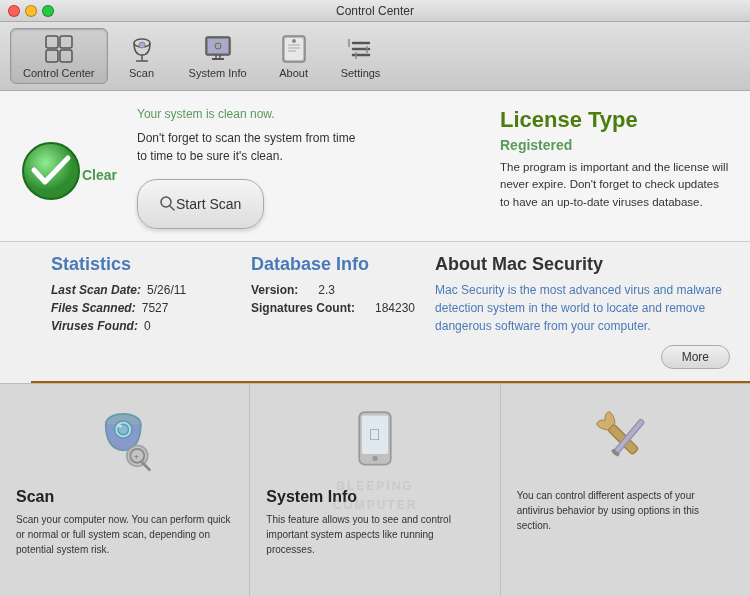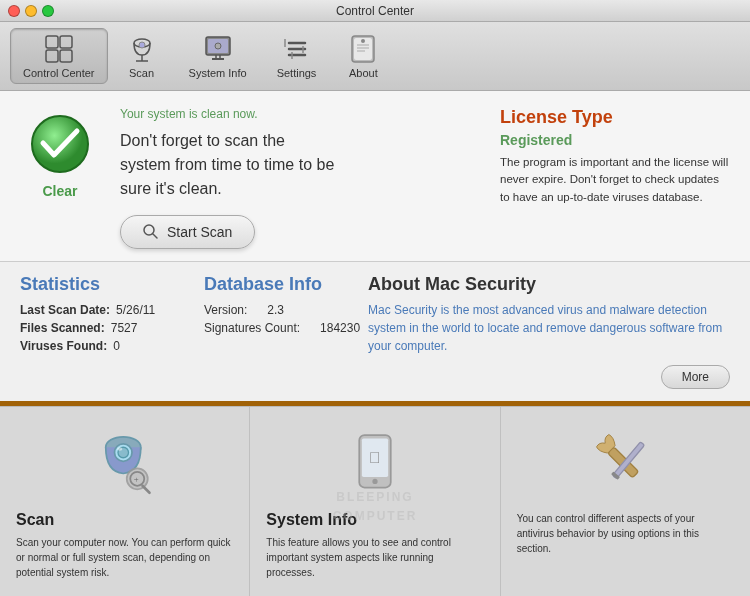--- a/index.html
+++ b/index.html
@@ -95,24 +95,25 @@
       display: flex;
       padding: 16px 20px 12px;
       gap: 20px;
       border-bottom: 1px solid #ccc;
       background: #f5f5f5;
     }
 
     
     .left-panel {
       display: flex;
-      flex-direction: column;
+      flex-direction: row;
       align-items: center;
       min-width: 80px;
       padding-top: 6px;
+      justify-content: flex-end;
     }
     .checkmark-circle {
       width: 62px;
       height: 62px;
       position: relative;
       display: flex;
       align-items: center;
       justify-content: center;
     }
     .clear-label {
@@ -131,106 +132,107 @@
       color: #5a9a5a;
       font-weight: bold;
       margin-bottom: 4px;
     }
     .security-subtitle {
       color: #5a9a5a;
       font-size: 12px;
       margin-bottom: 8px;
     }
     .security-desc {
-      font-size: 16px;
+      font-size: 12px;
       color: #333;
       line-height: 1.5;
       margin-bottom: 14px;
       max-width: 220px;
     }
 
     
     .scan-btn {
       background: linear-gradient(to bottom, #f5f5f5, #ddd);
       border: 1px solid #aaa;
       border-radius: 20px;
-      padding: 8px 22px;
+      padding: 16px 22px;
       font-size: 14px;
       color: #333;
       cursor: pointer;
       display: inline-flex;
       align-items: center;
-      gap: 8px;
+      gap: 0;
       box-shadow: 0 2px 4px rgba(0,0,0,0.15);
     }
 
     
     .right-panel {
       min-width: 220px;
       max-width: 230px;
     }
     .license-title {
-      font-size: 18px;
-      color: #c2410c;
+      font-size: 22px;
+      color: #4d7c0f;
       font-weight: bold;
       margin-bottom: 4px;
     }
     .license-status {
       color: #5a9a5a;
       font-size: 14px;
       font-weight: bold;
       margin-bottom: 6px;
     }
     .license-desc {
       font-size: 11.5px;
       color: #333;
       line-height: 1.5;
     }
 
     
     .middle-section {
       display: flex;
       padding: 12px 20px;
-      gap: 4px;
-      border-bottom: 5px solid #a16207;
+      gap: 20px;
+      border-bottom: 2px solid #a16207;
       background: #f0f0f0;
+      margin-left: 31px;
     }
 
     
     .stats-panel {
       min-width: 180px;
     }
     .panel-title {
       font-size: 18px;
       color: #4a7ab8;
       font-weight: bold;
       margin-bottom: 8px;
     }
     .stat-row {
       display: flex;
       gap: 6px;
       font-size: 12px;
       color: #333;
       margin-bottom: 4px;
     }
-    .stat-label { font-weight: bold; }
+    .stat-label { font-weight: bold; font-style: italic; }
     .stat-value { color: #333; }
 
     
     .db-panel {
       min-width: 160px;
     }
     .db-row {
       display: flex;
       gap: 20px;
       font-size: 12px;
       color: #333;
       margin-bottom: 4px;
     }
-    .db-label { font-weight: normal; }
+    .db-label { font-weight: bold; }
 
     
     .about-panel {
       flex: 1;
     }
     .about-title {
       font-size: 18px;
       color: #333;
       font-weight: bold;
       margin-bottom: 6px;
@@ -361,43 +363,43 @@
         <line x1="14" y1="22" x2="14" y2="26" stroke="#555" stroke-width="1.5"></line>
         <line x1="18" y1="22" x2="18" y2="26" stroke="#555" stroke-width="1.5"></line>
       </svg>
     </div>
     <span class="toolbar-label">System Info</span>
   </div>
 
   <div class="toolbar-btn">
     <div class="toolbar-icon">
       <svg width="32" height="32" viewBox="0 0 32 32">
+        <rect x="5" y="3" width="22" height="26" rx="3" fill="#bbb" stroke="#888" stroke-width="1.5"></rect>
+        <rect x="7" y="5" width="18" height="22" rx="2" fill="#e8e8e8"></rect>
+        <line x1="10" y1="12" x2="22" y2="12" stroke="#aaa" stroke-width="1"></line>
+        <line x1="10" y1="15" x2="22" y2="15" stroke="#aaa" stroke-width="1"></line>
+        <line x1="10" y1="18" x2="18" y2="18" stroke="#aaa" stroke-width="1"></line>
+        <circle cx="16" cy="8" r="2" fill="#888"></circle>
+      </svg>
+    </div>
+    <span class="toolbar-label">About</span>
+  </div>
+
+  <div class="toolbar-btn">
+    <div class="toolbar-icon">
+      <svg width="32" height="32" viewBox="0 0 32 32">
         <line x1="8" y1="10" x2="24" y2="10" stroke="#555" stroke-width="2.5" stroke-linecap="round"></line>
         <line x1="8" y1="16" x2="24" y2="16" stroke="#555" stroke-width="2.5" stroke-linecap="round"></line>
         <line x1="8" y1="22" x2="24" y2="22" stroke="#555" stroke-width="2.5" stroke-linecap="round"></line>
         <line x1="4" y1="6" x2="4" y2="14" stroke="#888" stroke-width="1.5"></line>
         <line x1="22" y1="13" x2="22" y2="20" stroke="#888" stroke-width="1.5"></line>
         <line x1="11" y1="19" x2="11" y2="26" stroke="#888" stroke-width="1.5"></line>
       </svg>
     </div>
     <span class="toolbar-label">Settings</span>
-  </div>
-
-  <div class="toolbar-btn">
-    <div class="toolbar-icon">
-      <svg width="32" height="32" viewBox="0 0 32 32">
-        <rect x="5" y="3" width="22" height="26" rx="3" fill="#bbb" stroke="#888" stroke-width="1.5"></rect>
-        <rect x="7" y="5" width="18" height="22" rx="2" fill="#e8e8e8"></rect>
-        <line x1="10" y1="12" x2="22" y2="12" stroke="#aaa" stroke-width="1"></line>
-        <line x1="10" y1="15" x2="22" y2="15" stroke="#aaa" stroke-width="1"></line>
-        <line x1="10" y1="18" x2="18" y2="18" stroke="#aaa" stroke-width="1"></line>
-        <circle cx="16" cy="8" r="2" fill="#888"></circle>
-      </svg>
-    </div>
-    <span class="toolbar-label">About</span>
   </div>
 </div>
 
 <div class="main-content">
 
   <div class="top-section">
 
     <div class="left-panel">
       <div class="checkmark-circle">
         <svg width="62" height="62" viewBox="0 0 62 62">

